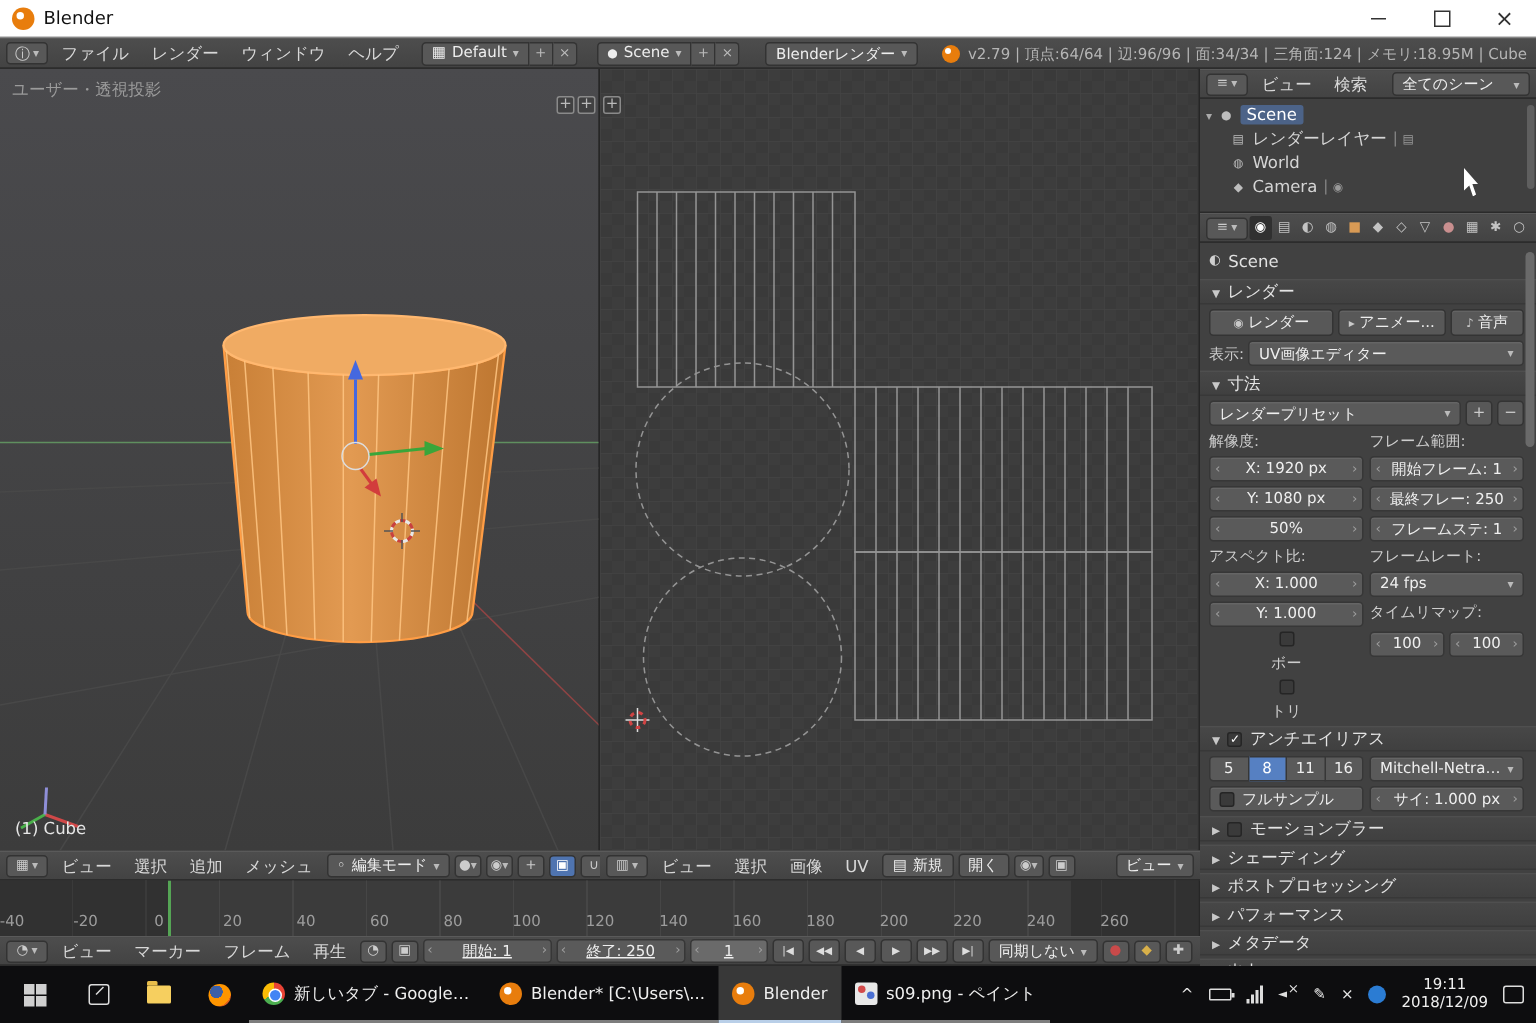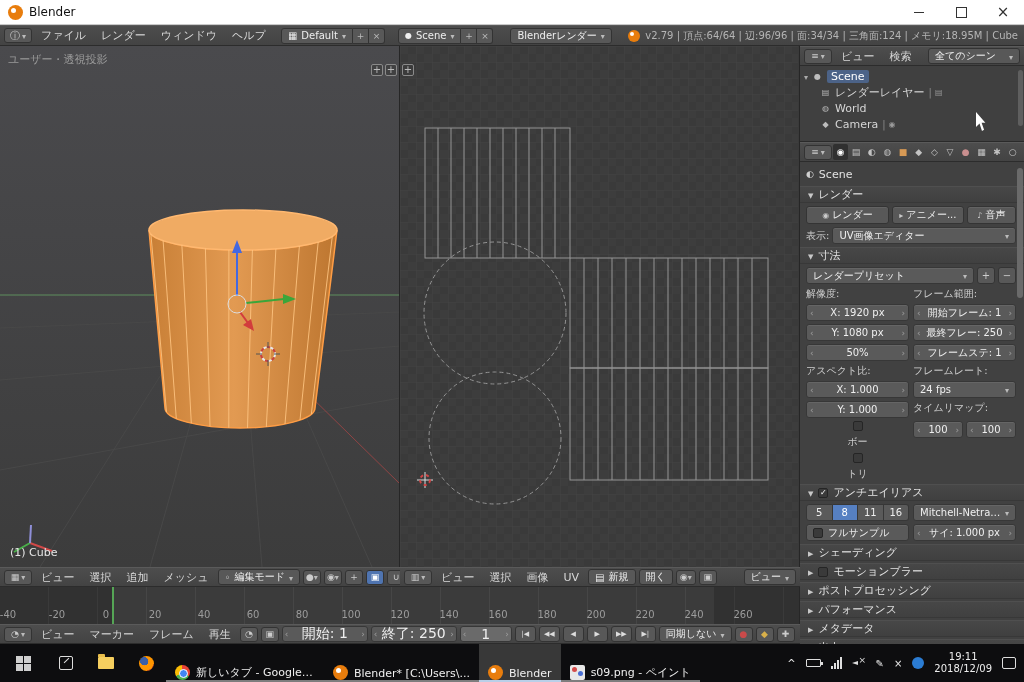--- a/index.html
+++ b/index.html
@@ -123,37 +123,37 @@
   .seg .sitem.on{background:#5680c2;color:#fff;}
   .sq{width:18px;height:17px;background:#585858;border:1px solid #343434;border-radius:3px;display:flex;align-items:center;justify-content:center;color:#ccc;font-size:10px;flex:none;}
   .pscroll{position:absolute;right:1px;top:6px;width:6px;height:130px;background:#6a6a6a;border-radius:3px;}
 
   
   .truler{left:0;top:587px;width:800px;height:37px;background:#3b3b3b;border-right:1px solid #262626;overflow:hidden;background-image:repeating-linear-gradient(90deg,transparent 0 48px,#464646 48px 49px);}
   .tnum{position:absolute;bottom:4px;color:#9c9c9c;font-size:10px;transform:translateX(-50%);}
   .cfline{position:absolute;top:0;bottom:0;left:112px;width:2px;background:#55a555;}
   .shade{position:absolute;top:0;bottom:0;background:rgba(0,0,0,.16);}
   .theader{left:0;top:624px;width:800px;height:20px;}
-  .tfield{height:16px;background:#5a5a5a;border:1px solid #373737;border-radius:3px;display:inline-flex;align-items:center;justify-content:center;color:#eee;font-size:14px;padding:0 10px;position:relative;}
+  .tfield{height:16px;background:#5a5a5a;border:1px solid #373737;border-radius:3px;display:inline-flex;align-items:center;justify-content:center;color:#eee;font-size:10px;padding:0 10px;position:relative;text-decoration:underline;}
   .tfield::before{content:"‹";position:absolute;left:2px;color:#9f9f9f;font-size:9px;}
   .tfield::after{content:"›";position:absolute;right:2px;color:#9f9f9f;font-size:9px;}
   .pb{width:21px;height:16px;background:#585858;border:1px solid #333;border-radius:3px;display:inline-flex;align-items:center;justify-content:center;color:#ddd;font-size:7px;}
 
   
   .taskbar{position:absolute;left:0;top:644px;width:1024px;height:38px;background:#0d0d0f;display:flex;align-items:stretch;color:#eee;}
   .tb-start{width:46px;display:flex;align-items:center;justify-content:center;}
   .winlogo{width:15px;height:15px;display:grid;grid-template-columns:7px 7px;grid-template-rows:7px 7px;gap:1px;}
   .winlogo span{background:#cfcfcf;}
   .tb-icon{width:40px;display:flex;align-items:center;justify-content:center;}
   .penico{width:14px;height:14px;border:1px solid #ddd;border-radius:2px;position:relative;}
   .penico::after{content:"";position:absolute;left:3px;top:3px;width:7px;height:1px;background:#ddd;transform:rotate(-45deg);}
   .folderico{width:16px;height:12px;background:#f6cf5f;border-radius:1px;position:relative;}
   .folderico::before{content:"";position:absolute;left:0;top:-3px;width:7px;height:3px;background:#e8bd4a;border-radius:1px 1px 0 0;}
   .ffico{width:15px;height:15px;border-radius:50%;background:radial-gradient(circle at 35% 35%,#3b5fa8 0 30%,#ff9500 31% 70%,#e3601a 71%);}
-  .tb-app{display:flex;align-items:flex-end;gap:6px;padding:0 9px;max-width:158px;border-bottom:2px solid #7d7d7d;font-size:11px;color:#efefef;}
+  .tb-app{display:flex;align-items:center;gap:6px;padding:0 9px;max-width:158px;border-bottom:2px solid #7d7d7d;font-size:11px;color:#efefef;}
   .tb-app.active{background:#383838;border-bottom-color:#b9cfe8;}
   .appico{width:15px;height:15px;flex:none;border-radius:50%;}
   .appico.chrome{background:conic-gradient(#ea4335 0 120deg,#4caf50 120deg 240deg,#fbbc05 240deg 360deg);position:relative;}
   .appico.chrome::after{content:"";position:absolute;left:4px;top:4px;width:7px;height:7px;border-radius:50%;background:#4285f4;border:1px solid #fff;}
   .appico.blender{background:#e87d0d;position:relative;}
   .appico.blender::after{content:"";position:absolute;left:3px;top:3px;width:5px;height:5px;border-radius:50%;background:#fff;}
   .appico.paint{border-radius:2px;background:#e8e8e8;position:relative;}
   .appico.paint::after{content:"";position:absolute;left:2px;top:2px;width:5px;height:5px;border-radius:50%;background:#d34a4a;box-shadow:6px 4px 0 #4a6fd3;}
   .tb-tray{margin-left:auto;display:flex;align-items:center;gap:10px;padding-right:8px;font-size:10px;}
   .tray-g{color:#e8e8e8;}
@@ -578,26 +578,26 @@
         <span class="cb"></span>
         <span>フルサンプル</span>
       </span>
     <span class="pfield num">
         <span>サイ: 1.000 px</span>
       </span>
   </div>
 
   <div class="phead">
     <span class="tri-closed"></span>
-    <span>シェーディング</span>
-  </div>
-  <div class="phead">
-    <span class="tri-closed"></span>
     <span class="cb"></span>
     <span>モーションブラー</span>
+  </div>
+  <div class="phead">
+    <span class="tri-closed"></span>
+    <span>シェーディング</span>
   </div>
   <div class="phead">
     <span class="tri-closed"></span>
     <span>ポストプロセッシング</span>
   </div>
   <div class="phead">
     <span class="tri-closed"></span>
     <span>パフォーマンス</span>
   </div>
   <div class="phead">

